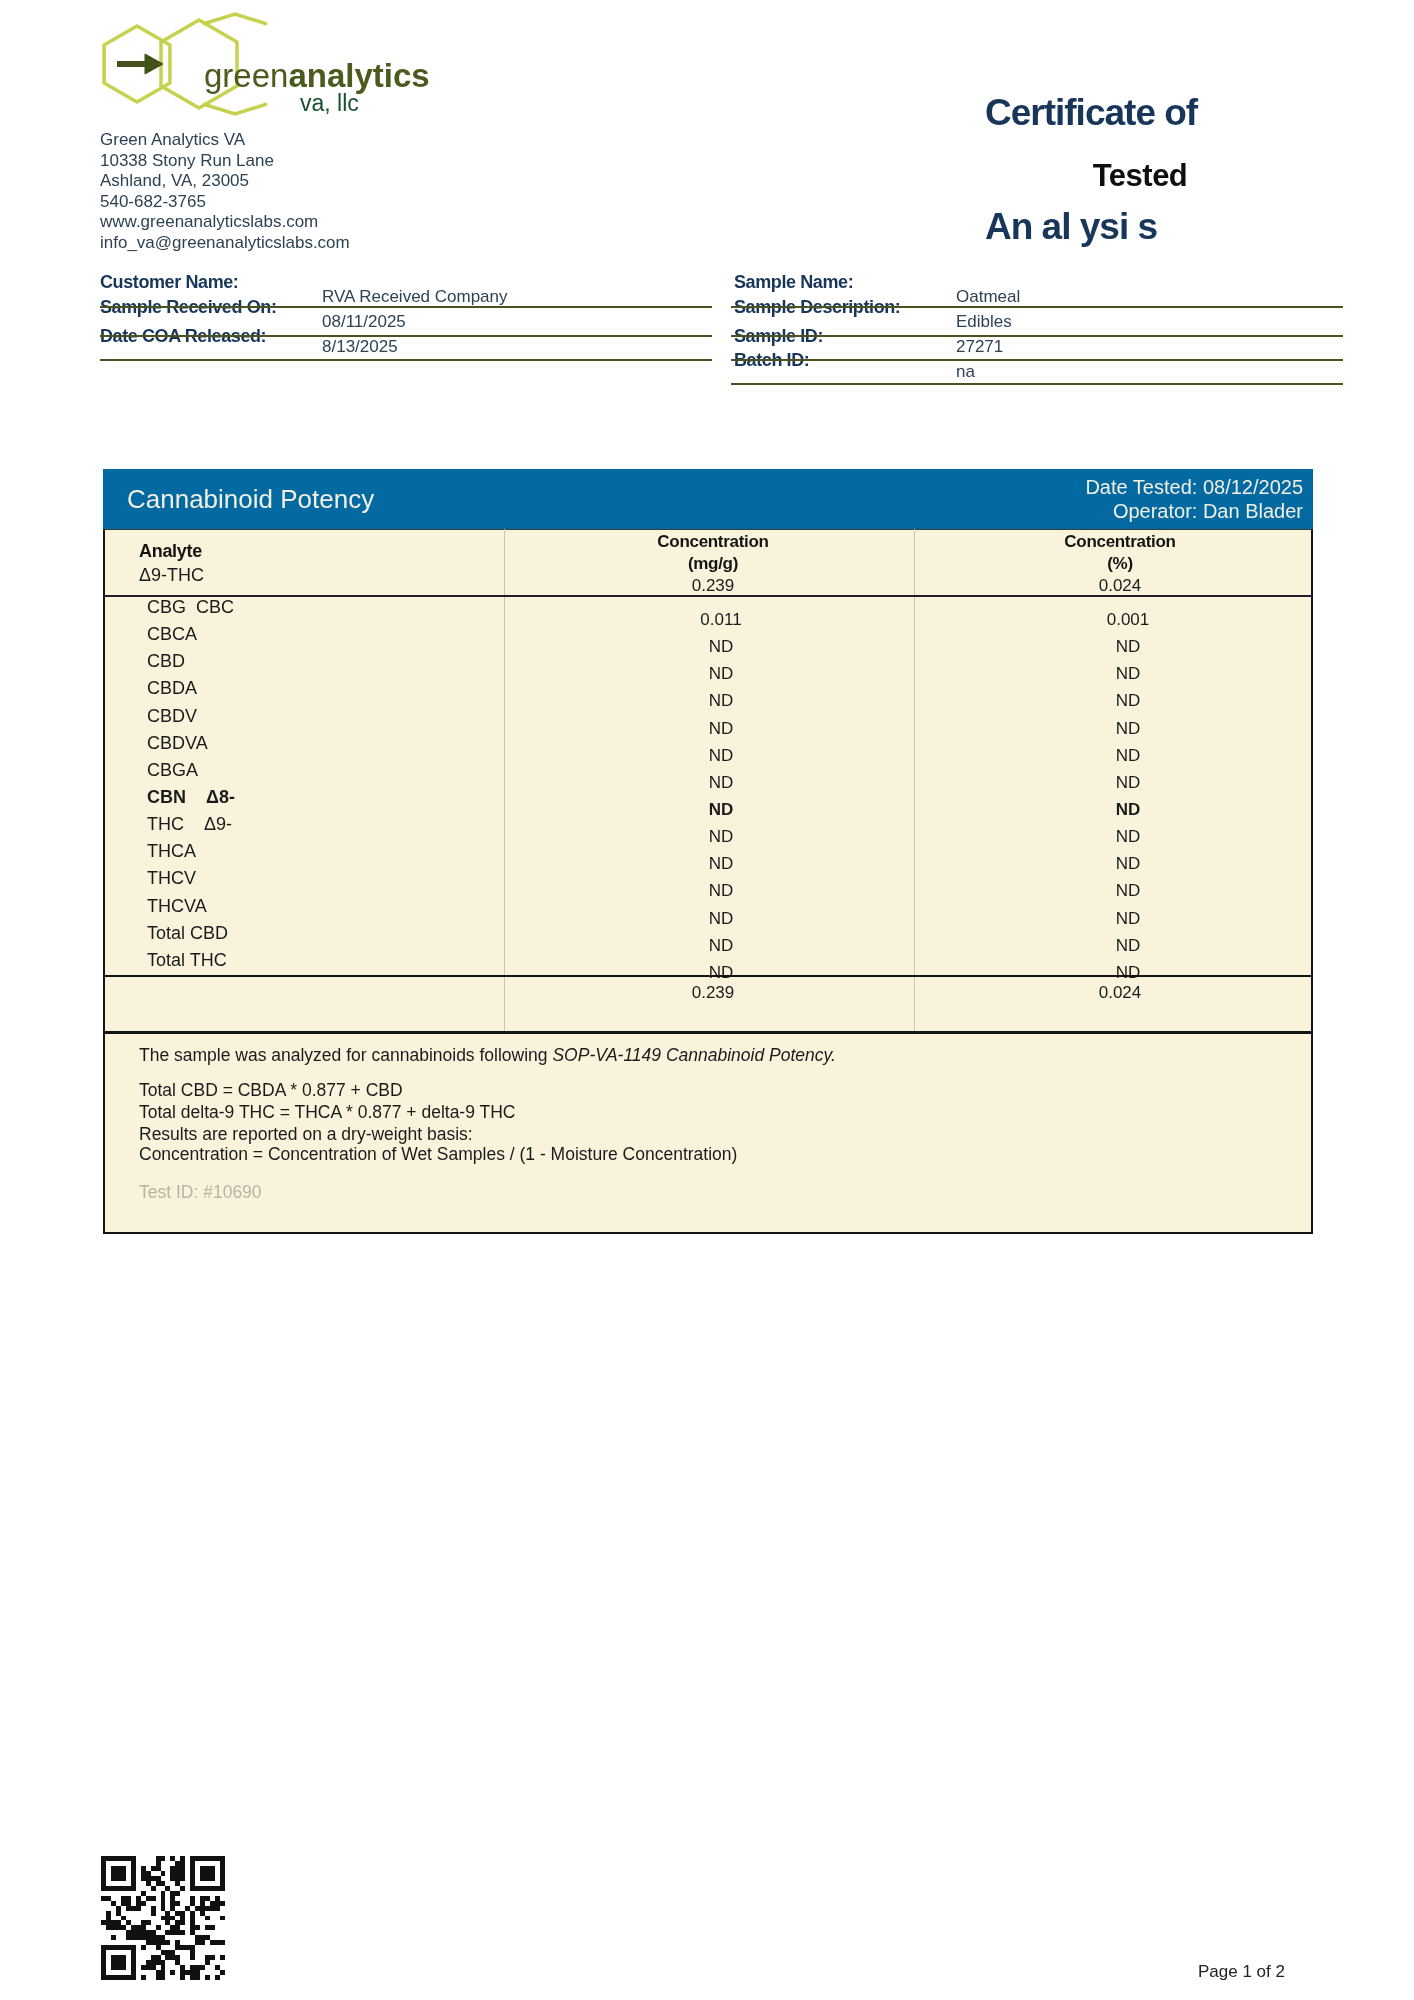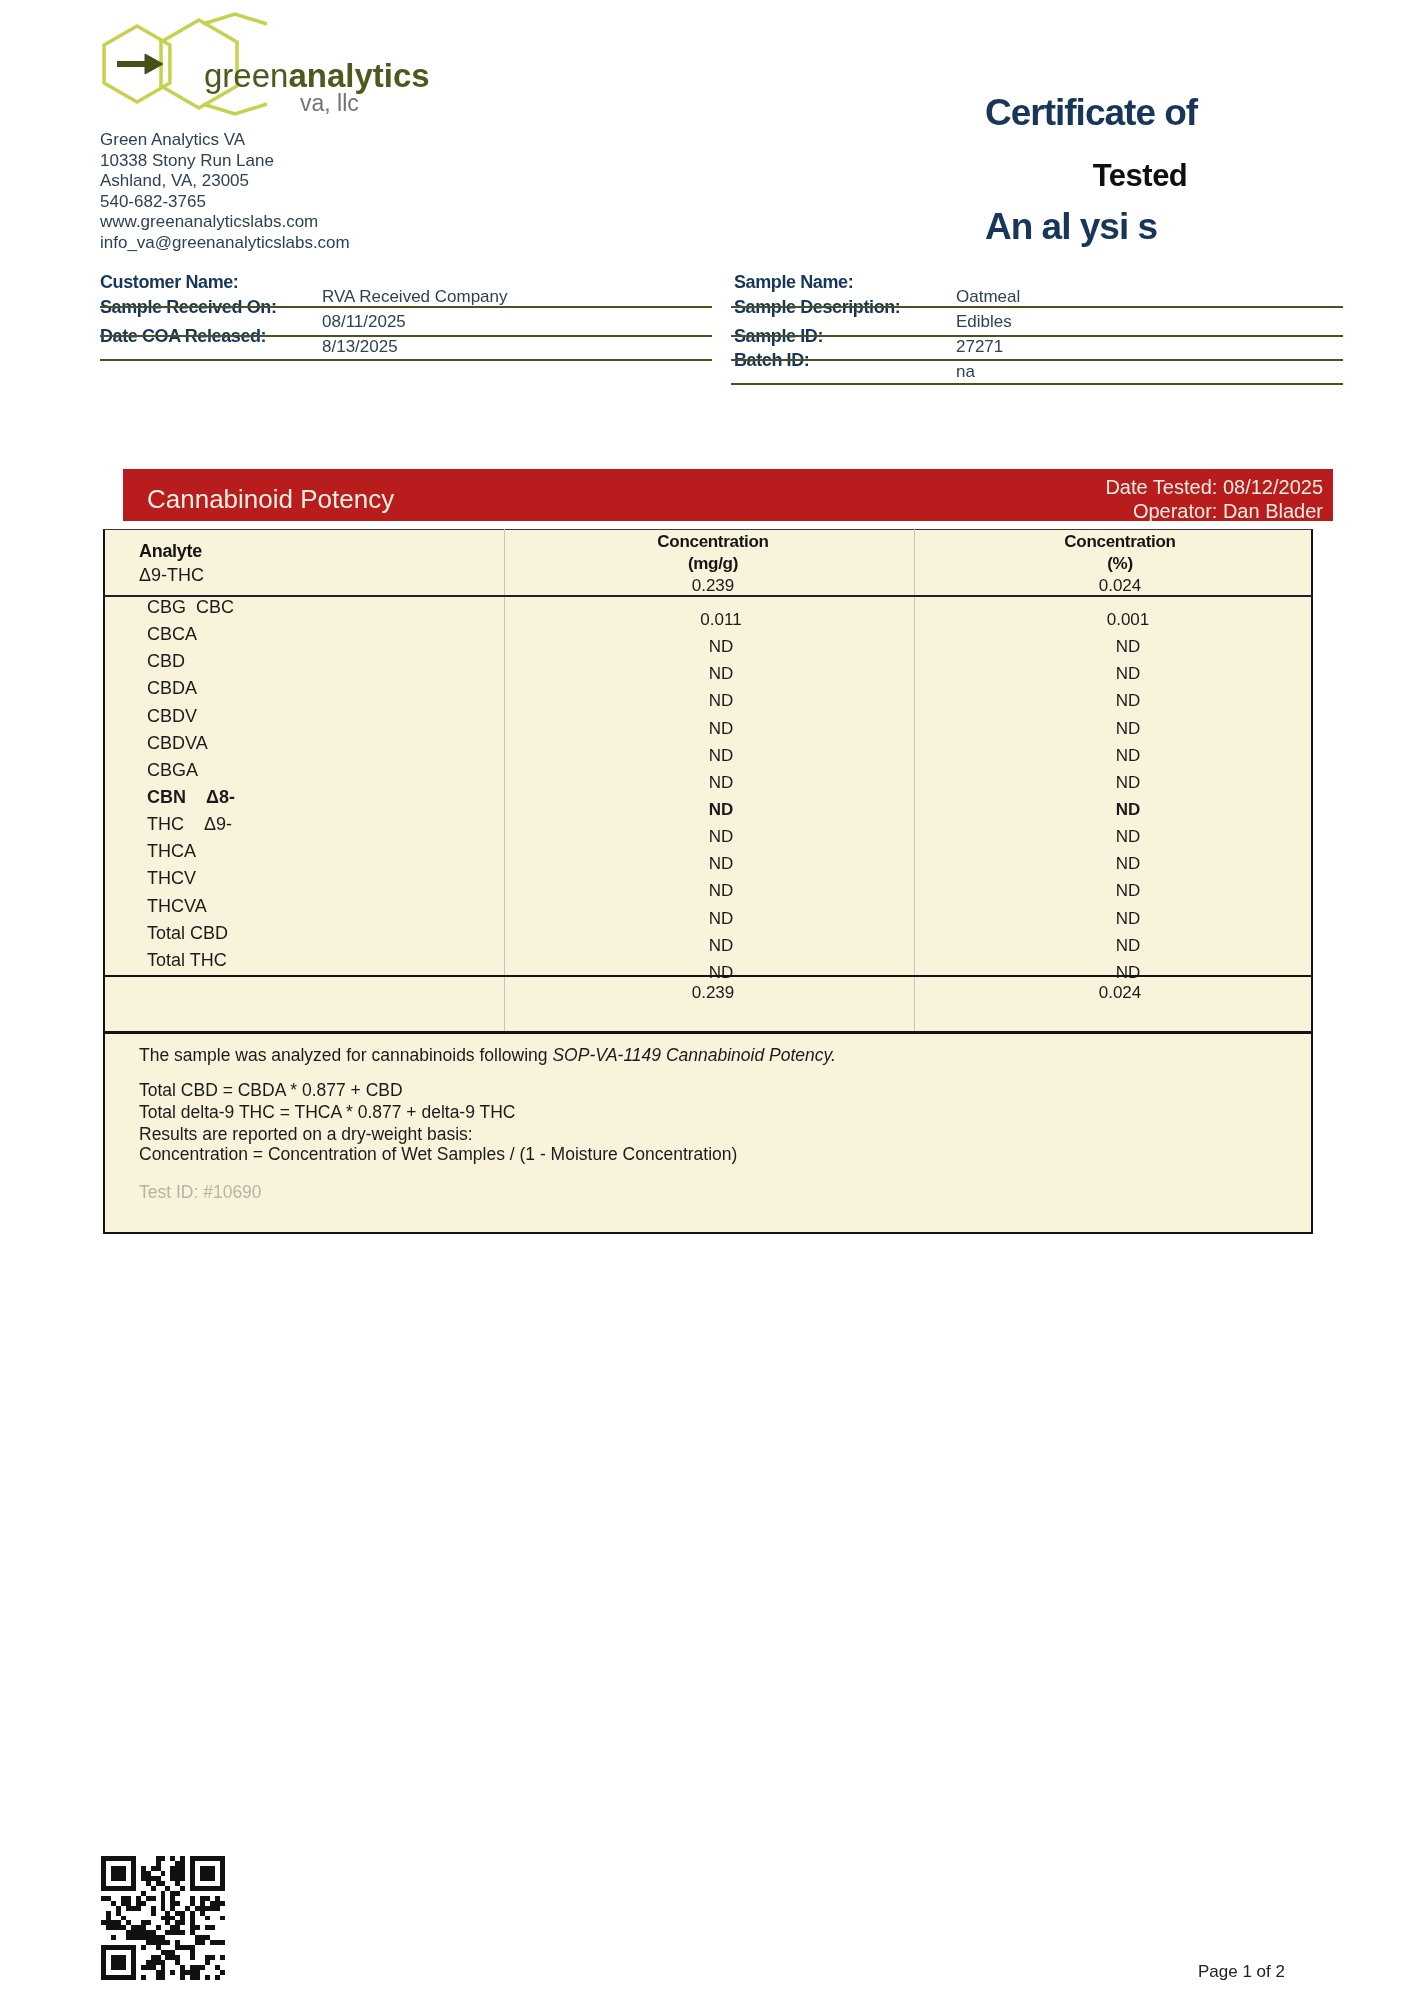--- a/index.html
+++ b/index.html
@@ -4,39 +4,39 @@
 <style>
   html,body{margin:0;padding:0;background:#888;}
   .page{position:relative;width:1414px;height:2000px;background:#ffffff;overflow:hidden;
         font-family:"Liberation Sans",sans-serif;margin:0 auto;}
   .abs{position:absolute;}
 
   
   .brand{position:absolute;left:204px;top:57px;font-size:33px;color:#4b5a1d;white-space:nowrap;}
   .brand .g{font-weight:400;}
   .brand .a{font-weight:700;}
-  .brand-sub{position:absolute;left:300px;top:90px;font-size:23px;color:#737373;}
+  .brand-sub{position:absolute;left:300px;top:90px;font-size:23px;color:#14532d;}
 
   
   .address{position:absolute;left:100px;top:130px;font-size:17px;line-height:20.5px;color:#2e4254;}
 
   
   .coa-title{position:absolute;left:985px;top:18px;width:310px;text-align:left;
              color:#17365a;font-weight:700;font-size:37px;line-height:38px;letter-spacing:-1px;white-space:pre;}
   .tested{position:absolute;left:985px;top:158px;width:310px;text-align:center;
           color:#0f0f0f;font-weight:700;font-size:31px;letter-spacing:-0.5px;}
 
   
   .flabel{position:absolute;font-size:18px;font-weight:700;color:#17365a;letter-spacing:-0.4px;white-space:nowrap;}
   .fvalue{position:absolute;font-size:17px;color:#2e4254;white-space:nowrap;}
   .hline{position:absolute;height:2px;background:#4d511f;}
 
   
   .tbl{position:absolute;left:103px;top:469px;width:1210px;height:765px;}
-  .band{position:absolute;left:0;top:0;width:100%;height:52px;background:#b91c1c;color:#f2efe2;margin-left:20px;}
+  .band{position:absolute;left:0;top:0;width:100%;height:60px;background:#0369a1;color:#f2efe2;}
   .band-title{position:absolute;left:24px;top:0;line-height:60px;font-size:26px;}
   .band-right{position:absolute;right:10px;top:6px;text-align:right;font-size:20px;line-height:24px;}
   .sheet{position:absolute;left:0;top:60px;width:100%;height:705px;background:#faf3dc;box-sizing:border-box;
          border-left:2px solid #141414;border-right:2px solid #141414;border-top:1px solid #3a3a3a;border-bottom:2px solid #141414;}
   .sep{position:absolute;width:1px;background:#c9c5b6;top:60px;height:502px;}
   .divline{position:absolute;left:0;width:100%;background:#1e1e2c;}
   .colhead{position:absolute;width:300px;text-align:center;font-size:17px;font-weight:700;
            color:#141414;letter-spacing:-0.3px;line-height:22px;}
   .analyte-h{position:absolute;left:36px;top:72px;font-size:18px;font-weight:700;color:#141414;letter-spacing:-0.3px;}
   .cellval{position:absolute;width:300px;text-align:center;font-size:17px;color:#1b1b1b;}

